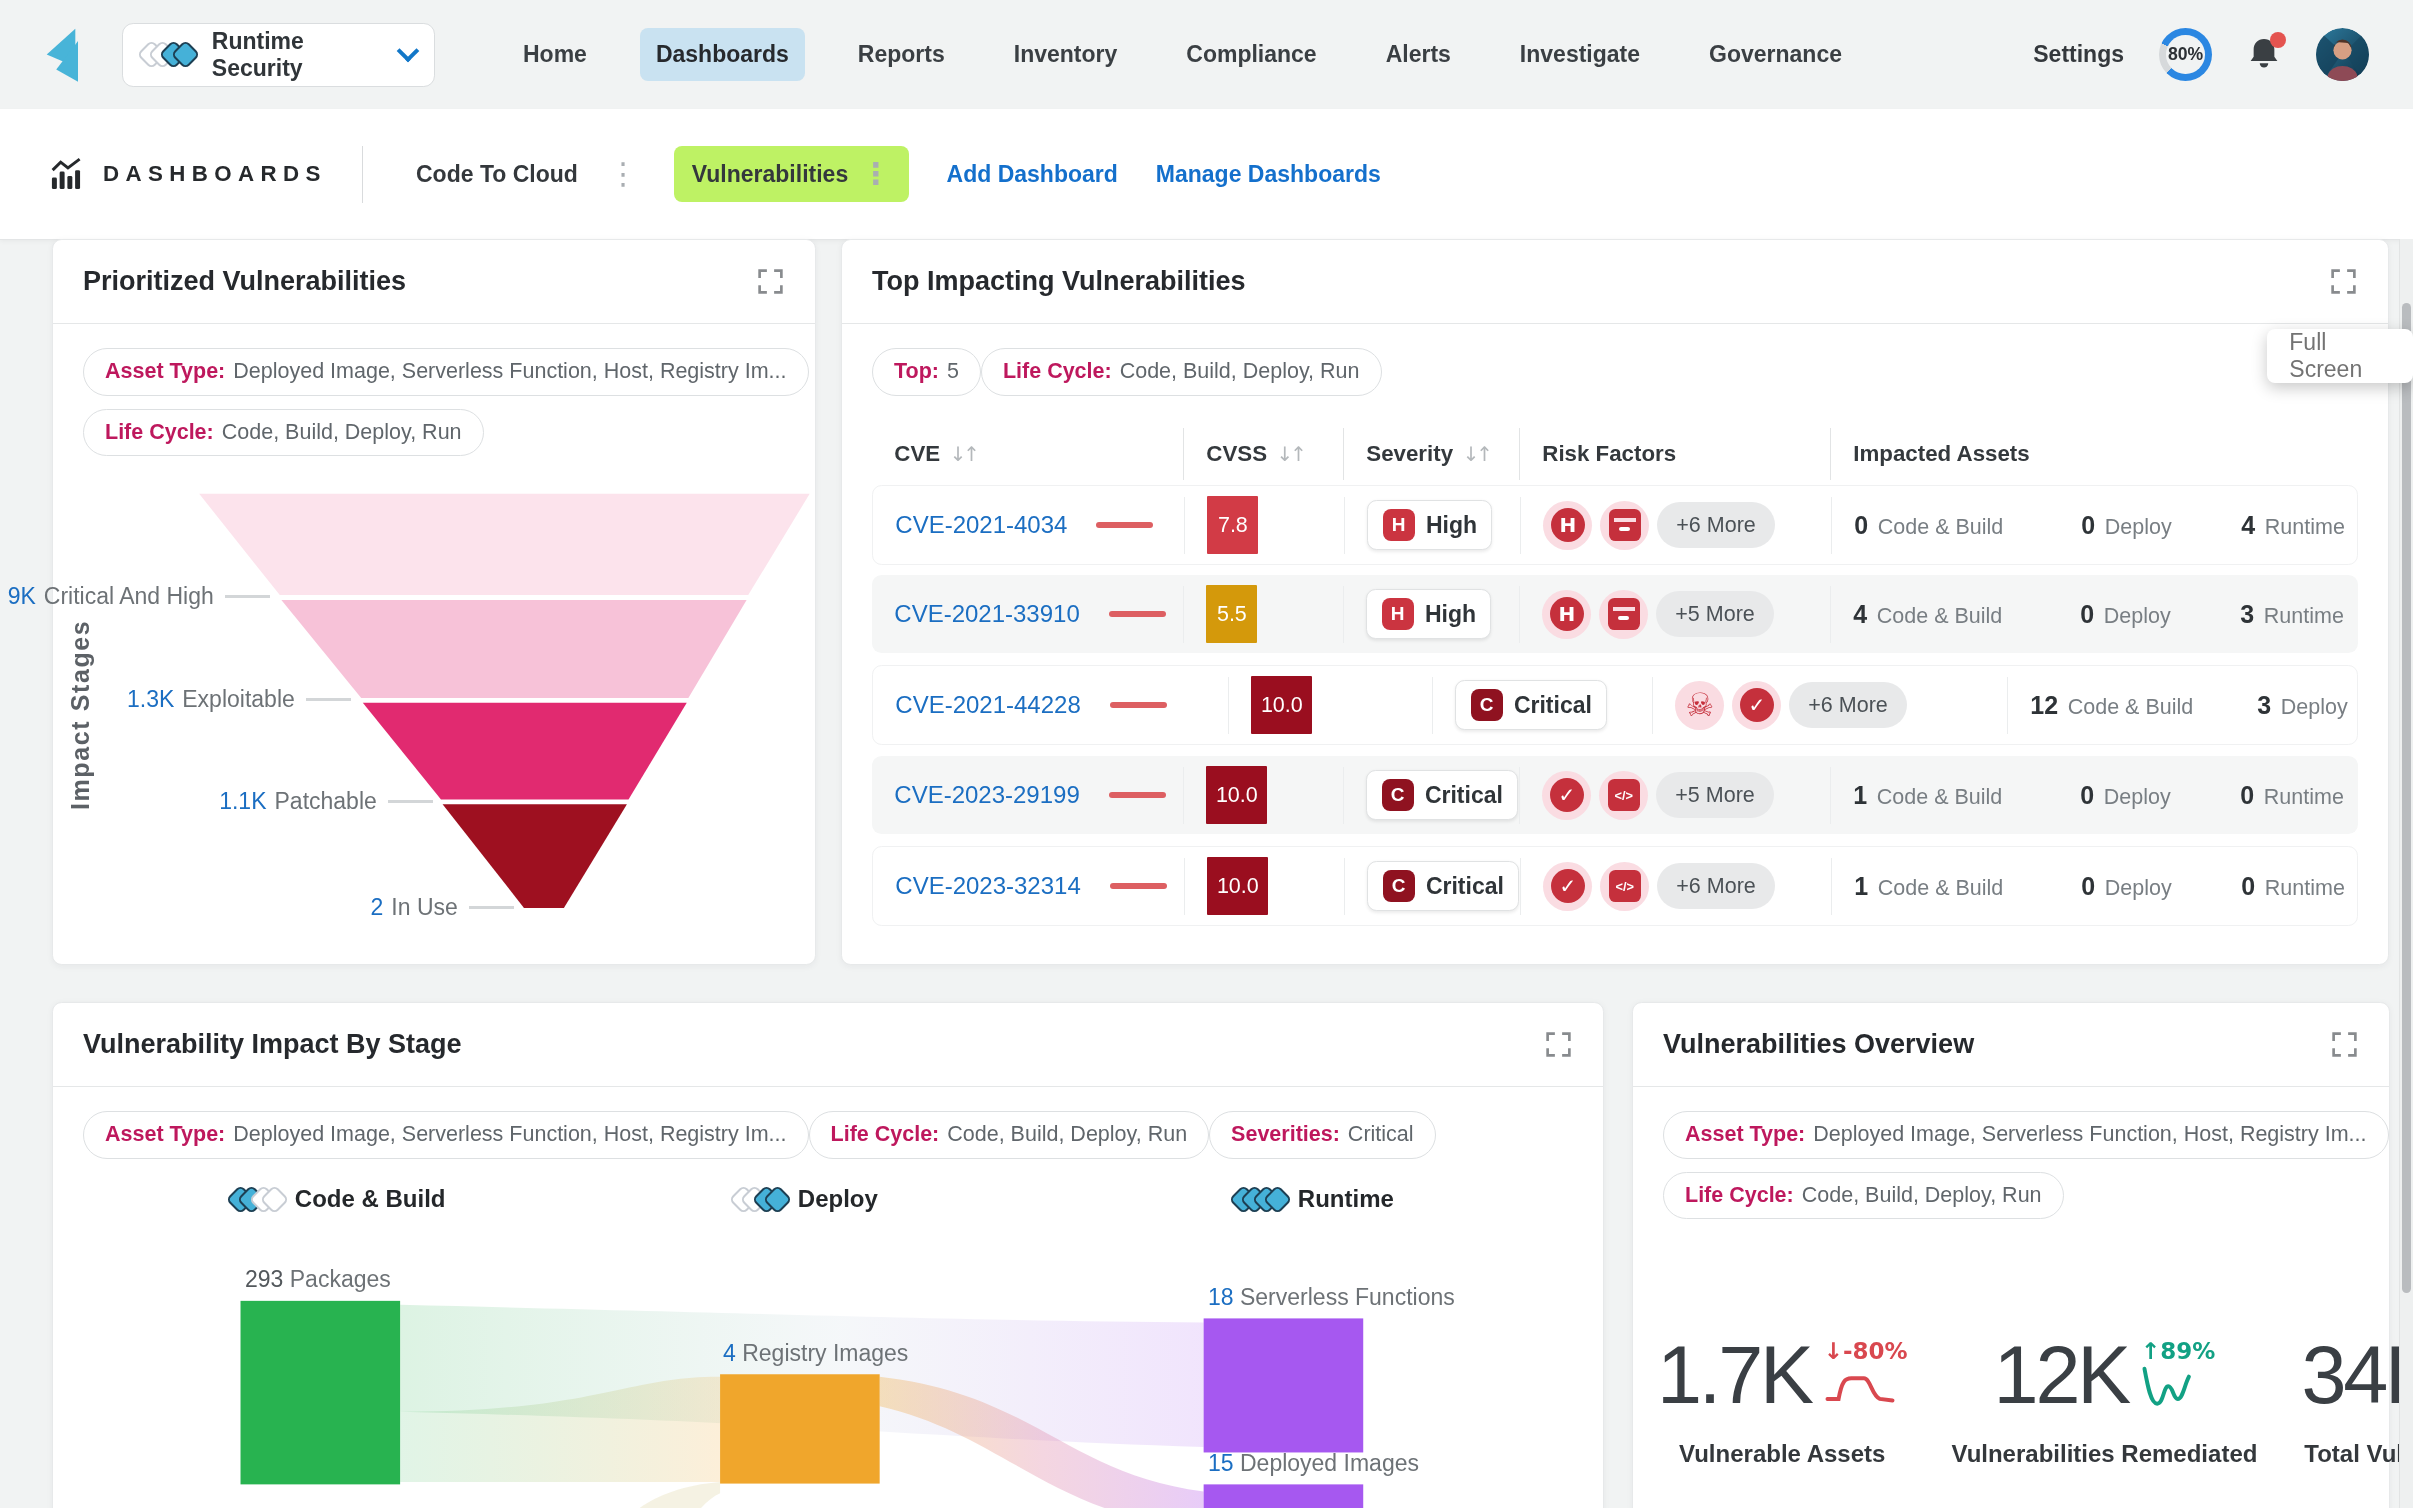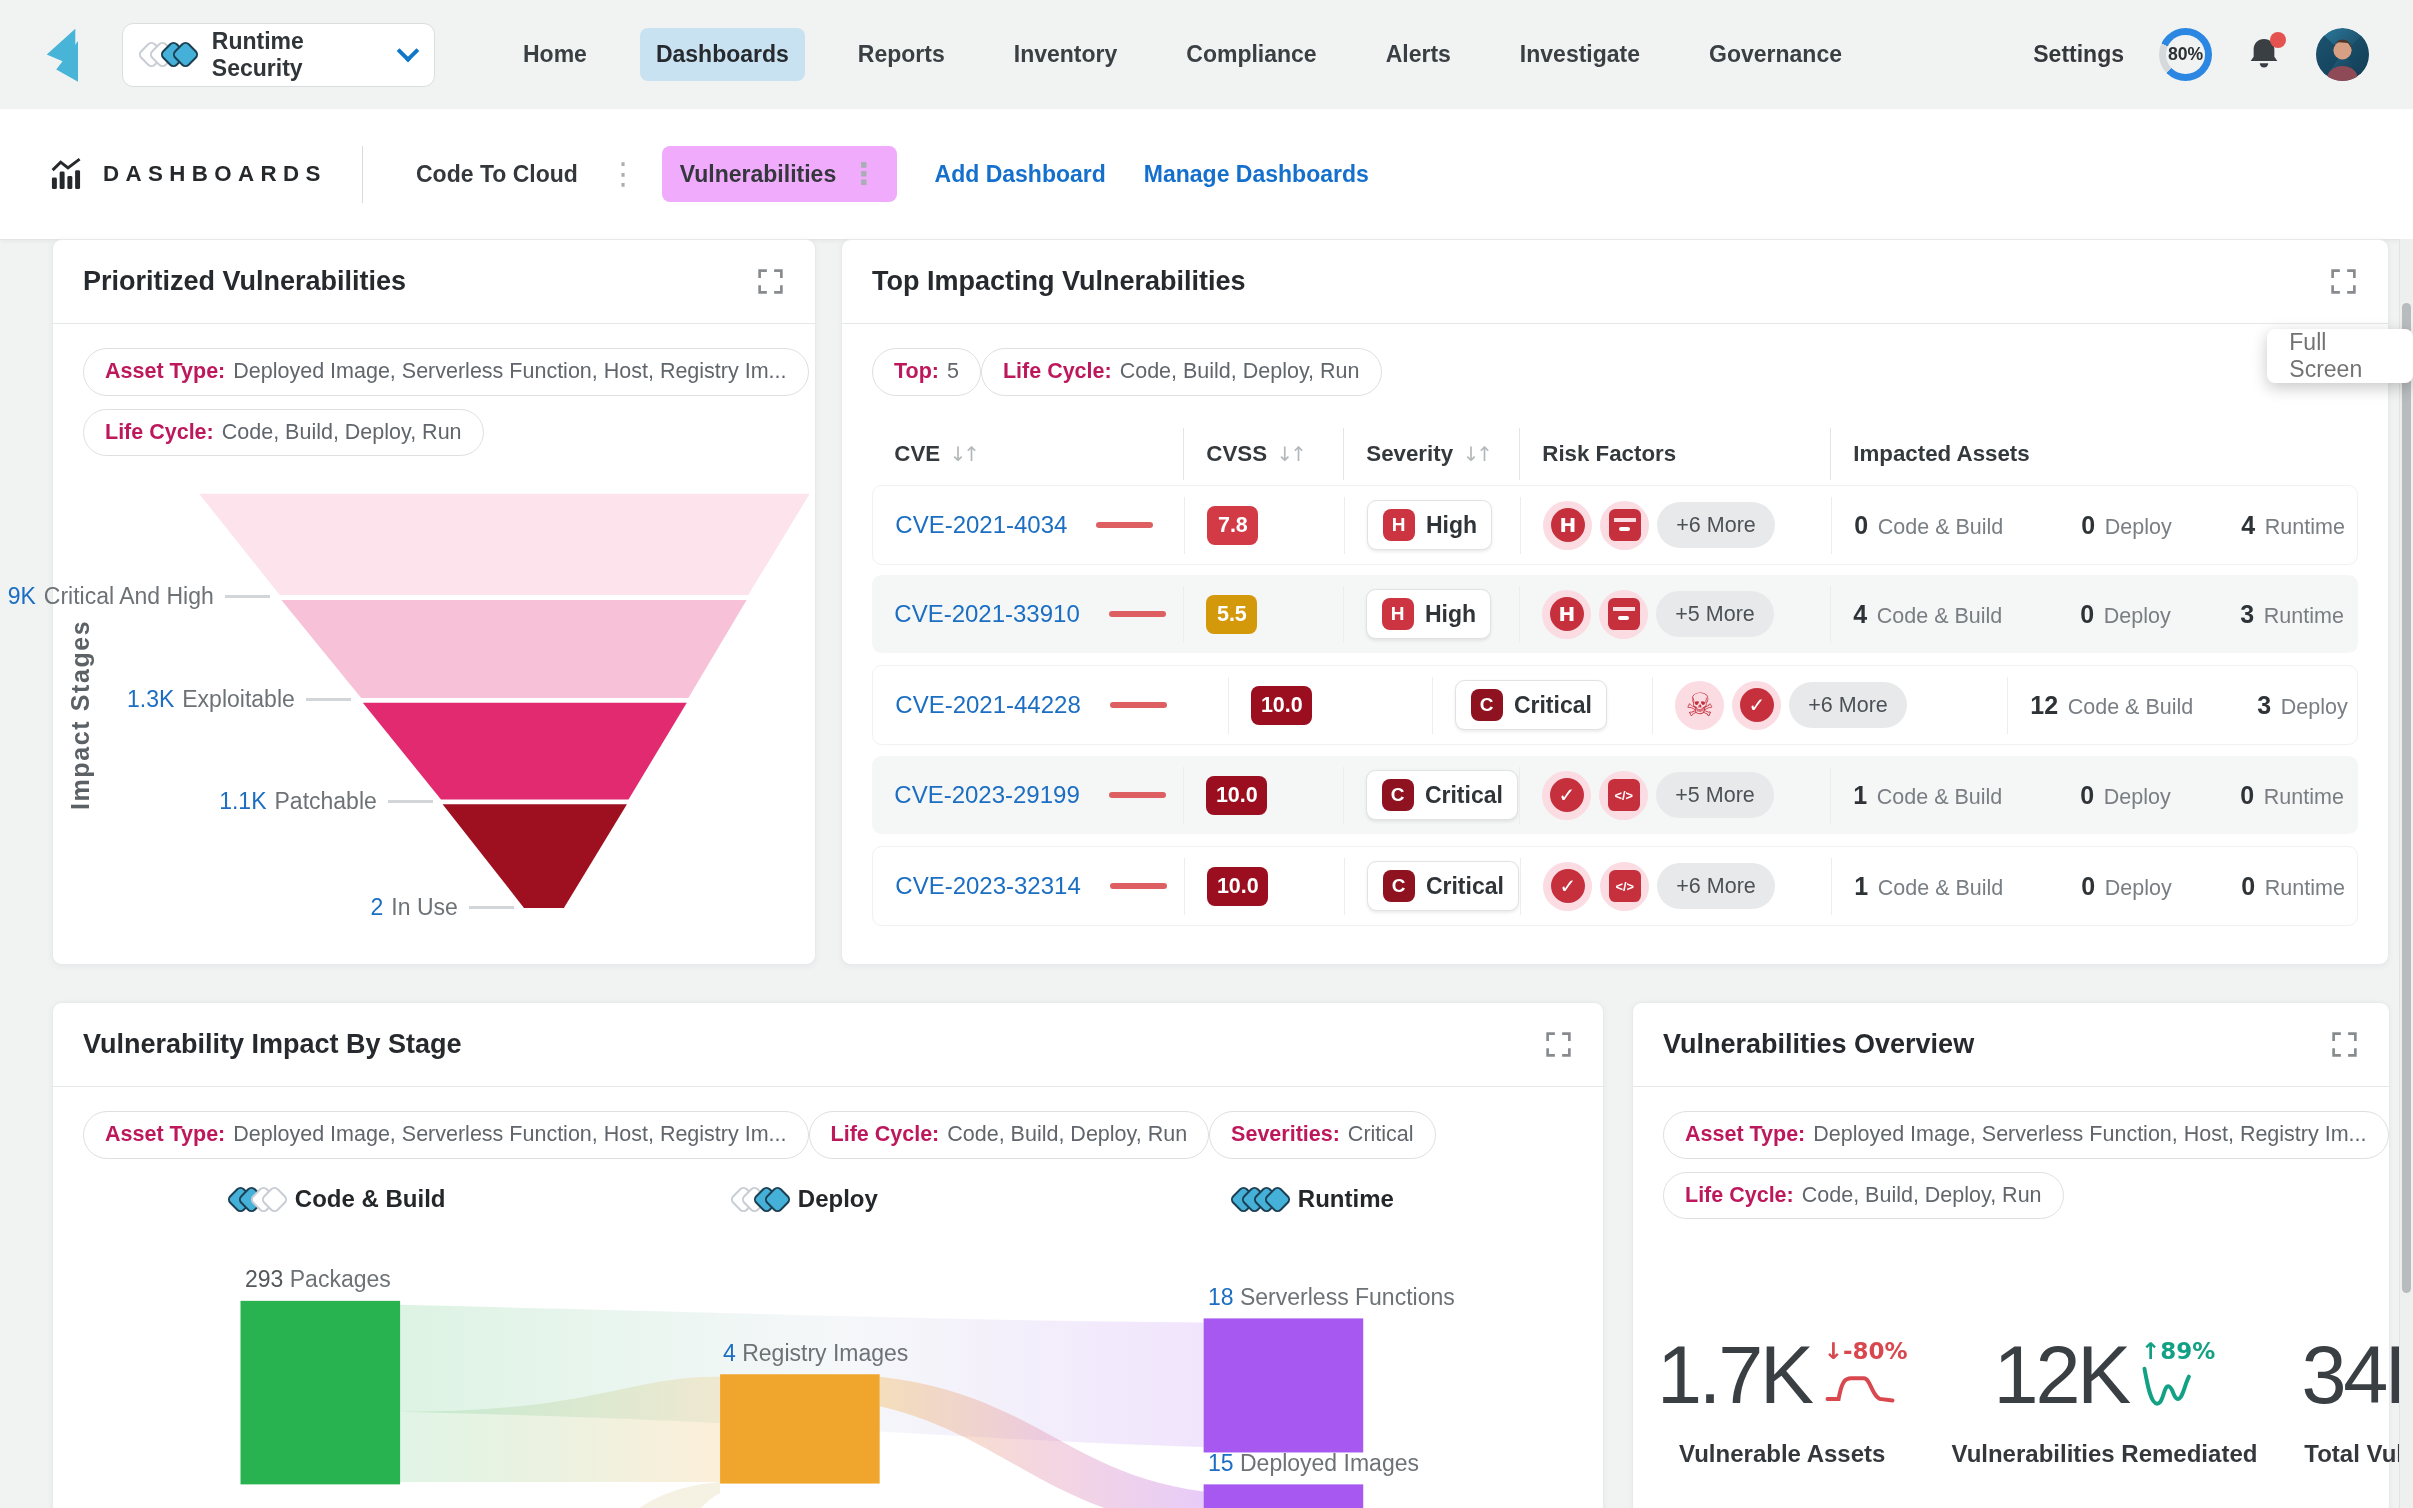--- a/index.html
+++ b/index.html
@@ -26,21 +26,21 @@
   .ring .pct{position:relative;font-size:17.6px;font-weight:bold;color:#2d3135;}
   .bellwrap{position:relative;cursor:pointer;}
   .bellwrap .dot{position:absolute;right:-4.8px;top:-4.8px;width:16px;height:16px;border-radius:50%;background:#e4534f;}
   .avatar{width:53px;height:53px;border-radius:50%;overflow:hidden;cursor:pointer;flex:0 0 auto;}
 
   
   .dashbar{position:absolute;left:0;top:109px;width:2413px;height:131px;background:#fff;border-bottom:1.6px solid #e3e5e6;box-shadow:0 2.4px 4.8px rgba(0,0,0,.05);display:flex;align-items:center;padding:0 49px;box-sizing:border-box;}
   .sectlabel{margin-left:19px;font-size:22.3px;font-weight:bold;letter-spacing:6.4px;color:#26292c;}
   .vdiv{width:1.6px;height:57px;background:#d9dbdd;margin:0 35px;}
   .dtab{display:flex;align-items:center;font-size:23px;font-weight:bold;color:#34383c;padding:14.4px 17.6px;border-radius:8px;cursor:pointer;}
-  .dtab.active{background:#f0abfc;margin-left:24px;}
+  .dtab.active{background:#bef264;margin-left:36px;}
   .kebab{margin-left:12.8px;color:#a9aeb2;font-size:30px;line-height:.8;font-family:"DejaVu Sans",sans-serif;}
   .kebab::after{content:"\22EE";}
   .dlink{margin-left:38px;font-size:23px;font-weight:bold;color:#1470cc;cursor:pointer;white-space:nowrap;}
 
   
   .card{position:absolute;background:#fff;border:1.6px solid #e7e9ea;border-radius:9.6px;box-shadow:0 1.6px 6.4px rgba(40,45,50,.05);box-sizing:border-box;}
   .card-head{height:83px;display:flex;align-items:center;justify-content:space-between;padding:0 30px;border-bottom:1.6px solid #e5e7e8;}
   .card-title{font-size:27px;font-weight:bold;color:#26292d;}
   .expand{width:29px;height:29px;cursor:pointer;}
   .pills{display:flex;gap:0;padding:24px 30px 0;flex-wrap:wrap;}
@@ -67,21 +67,21 @@
   .sortable{cursor:pointer;}
   .sorticon{color:#b4b8bb;font-weight:normal;font-size:20px;margin-left:9.6px;letter-spacing:-3.2px;font-family:"DejaVu Sans",sans-serif;}
   .sorticon::after{content:"\2193\2191";}
   .trow{position:absolute;left:30px;right:30px;height:78px;border-radius:9.6px;display:grid;grid-template-columns:311px 160px 176px 311px 1fr;align-items:center;cursor:pointer;}
   .trow.odd{background:#fff;border:1.6px solid #f0f1f2;}
   .trow.even{background:#f5f6f6;}
   .trow>div{padding-left:22.3px;display:flex;align-items:center;height:57px;}
   .trow>div:nth-child(n+2){border-left:1.6px solid #ebedee;}
   .cve-link{color:#1b6ec2;font-size:24px;text-decoration:none;}
   .cve-spark{width:57px;height:5.6px;background:#dd5f62;border-radius:3.2px;margin-left:29px;}
-  .cvss-badge{min-width:32px;height:39px;border-radius:8px;display:inline-flex;align-items:center;justify-content:center;color:#fff;font-weight:bold;font-size:21.5px;padding:0 9.6px;}
+  .cvss-badge{min-width:32px;height:58px;border-radius:1px;display:inline-flex;align-items:center;justify-content:center;color:#fff;font-weight:normal;font-size:21.5px;padding:0 9.6px;}
   .cvss-red{background:#d23b46;} .cvss-amber{background:#d4990b;} .cvss-maroon{background:#9a0e1f;}
   .sev-pill{display:inline-flex;align-items:center;gap:11.2px;background:#fff;border:1.6px solid #e0e2e3;border-radius:9.6px;padding:8px 14.4px;box-shadow:0 1.6px 3.2px rgba(0,0,0,.08);font-size:23px;font-weight:bold;color:#2f3438;}
   .sev-letter{width:32px;height:32px;border-radius:8px;color:#fff;display:flex;align-items:center;justify-content:center;font-size:19px;font-weight:bold;flex:0 0 auto;}
   .sev-high{background:#cb3440;} .sev-crit{background:#8f1220;}
   .rf-circle{width:49px;height:49px;border-radius:50%;background:#fadce2;display:inline-flex;align-items:center;justify-content:center;margin-right:8px;flex:0 0 auto;cursor:pointer;}
   .rf-round{width:34px;height:34px;border-radius:50%;background:#c5303c;color:#fff;font-weight:bold;font-size:20px;display:flex;align-items:center;justify-content:center;font-family:"DejaVu Sans",sans-serif;}
   .rf-box{width:32px;height:32px;border-radius:6.4px;background:#c5303c;color:#fff;display:flex;align-items:center;justify-content:center;font-size:12.8px;font-weight:bold;}
   .rf-archive{position:relative;}
   .rf-archive::before{content:"";position:absolute;left:4.8px;right:4.8px;top:8.8px;height:4px;background:#fadce2;}
   .rf-archive::after{content:"";position:absolute;left:10.4px;right:10.4px;top:17.6px;height:4.8px;background:#fff;border-radius:2.4px;}

